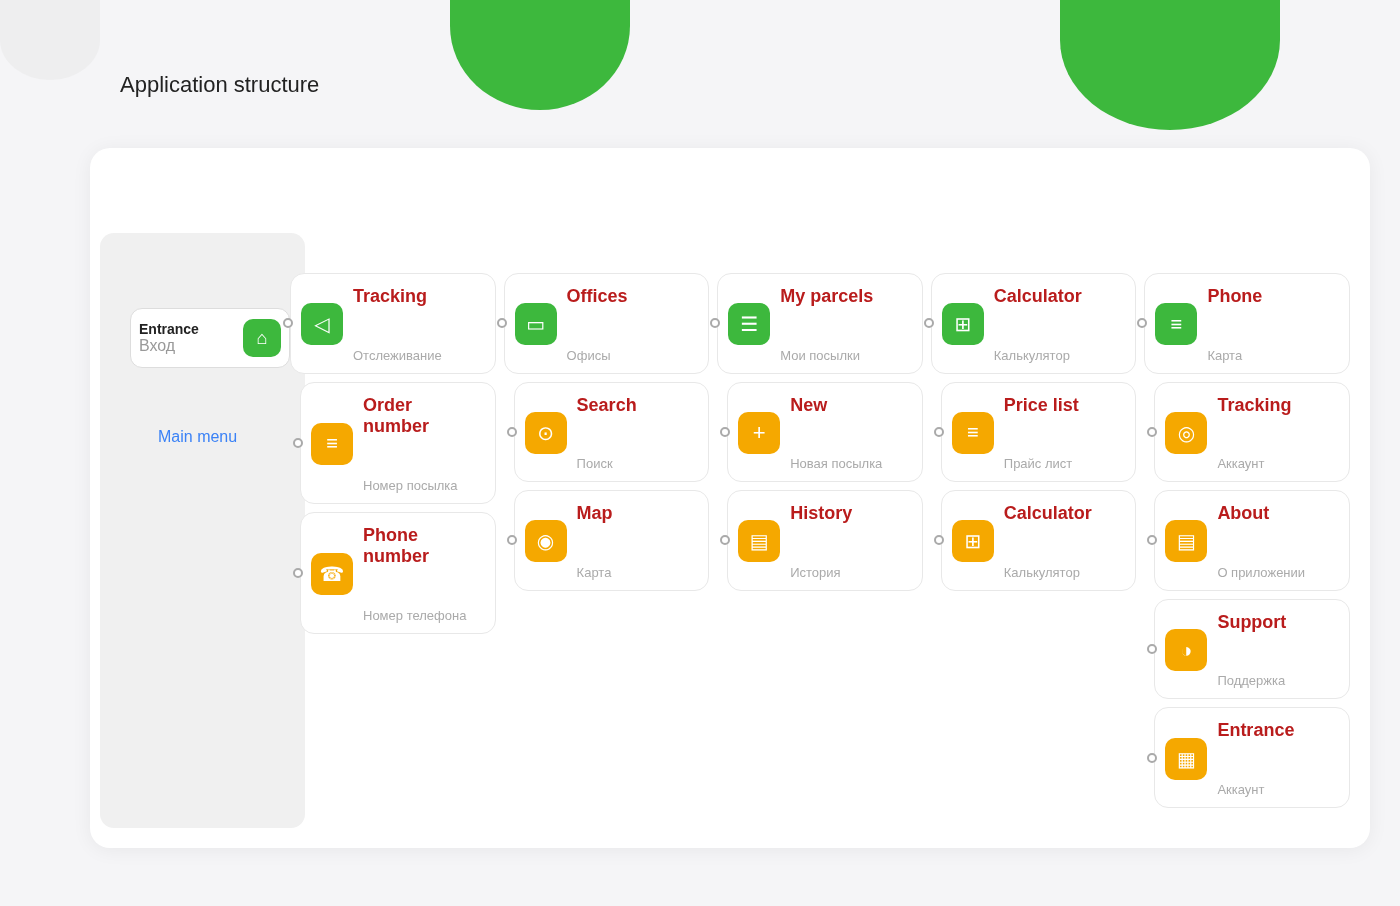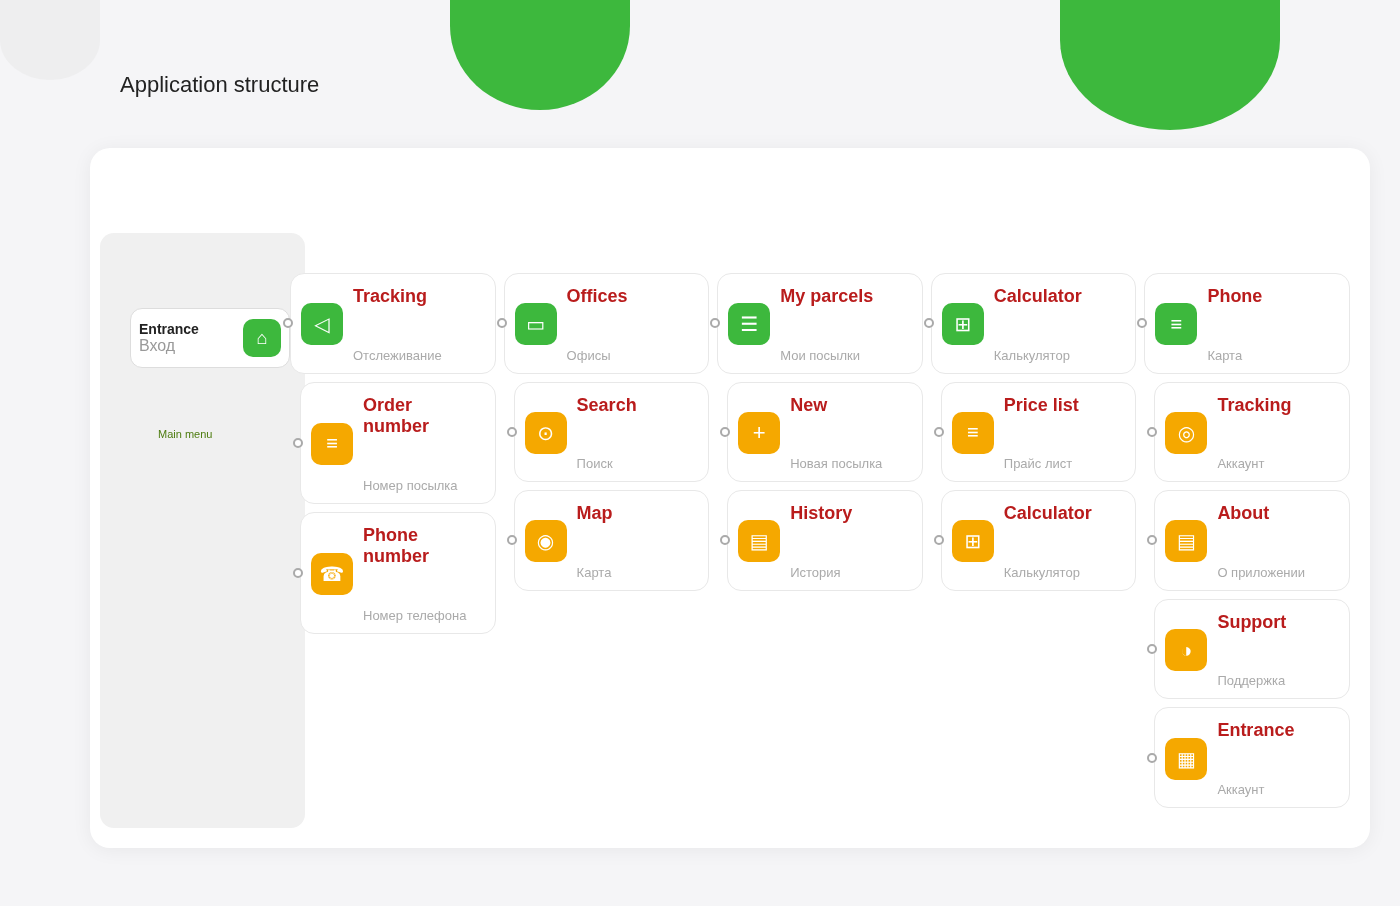--- a/index.html
+++ b/index.html
@@ -99,22 +99,22 @@
     .entrance-text .sublabel {
       font-size: 16px;
       color: #999;
     }
 
     
     .main-menu-label {
       position: absolute;
       top: 155px;
       left: 48px;
-      font-size: 11px;
-      color: #4d7c0f;
+      font-size: 16px;
+      color: #3b82f6;
       writing-mode: horizontal-tb;
     }
 
     
     .columns-area {
       margin-top: 95px;
       display: flex;
       gap: 8px;
       padding-left: 180px;
     }

